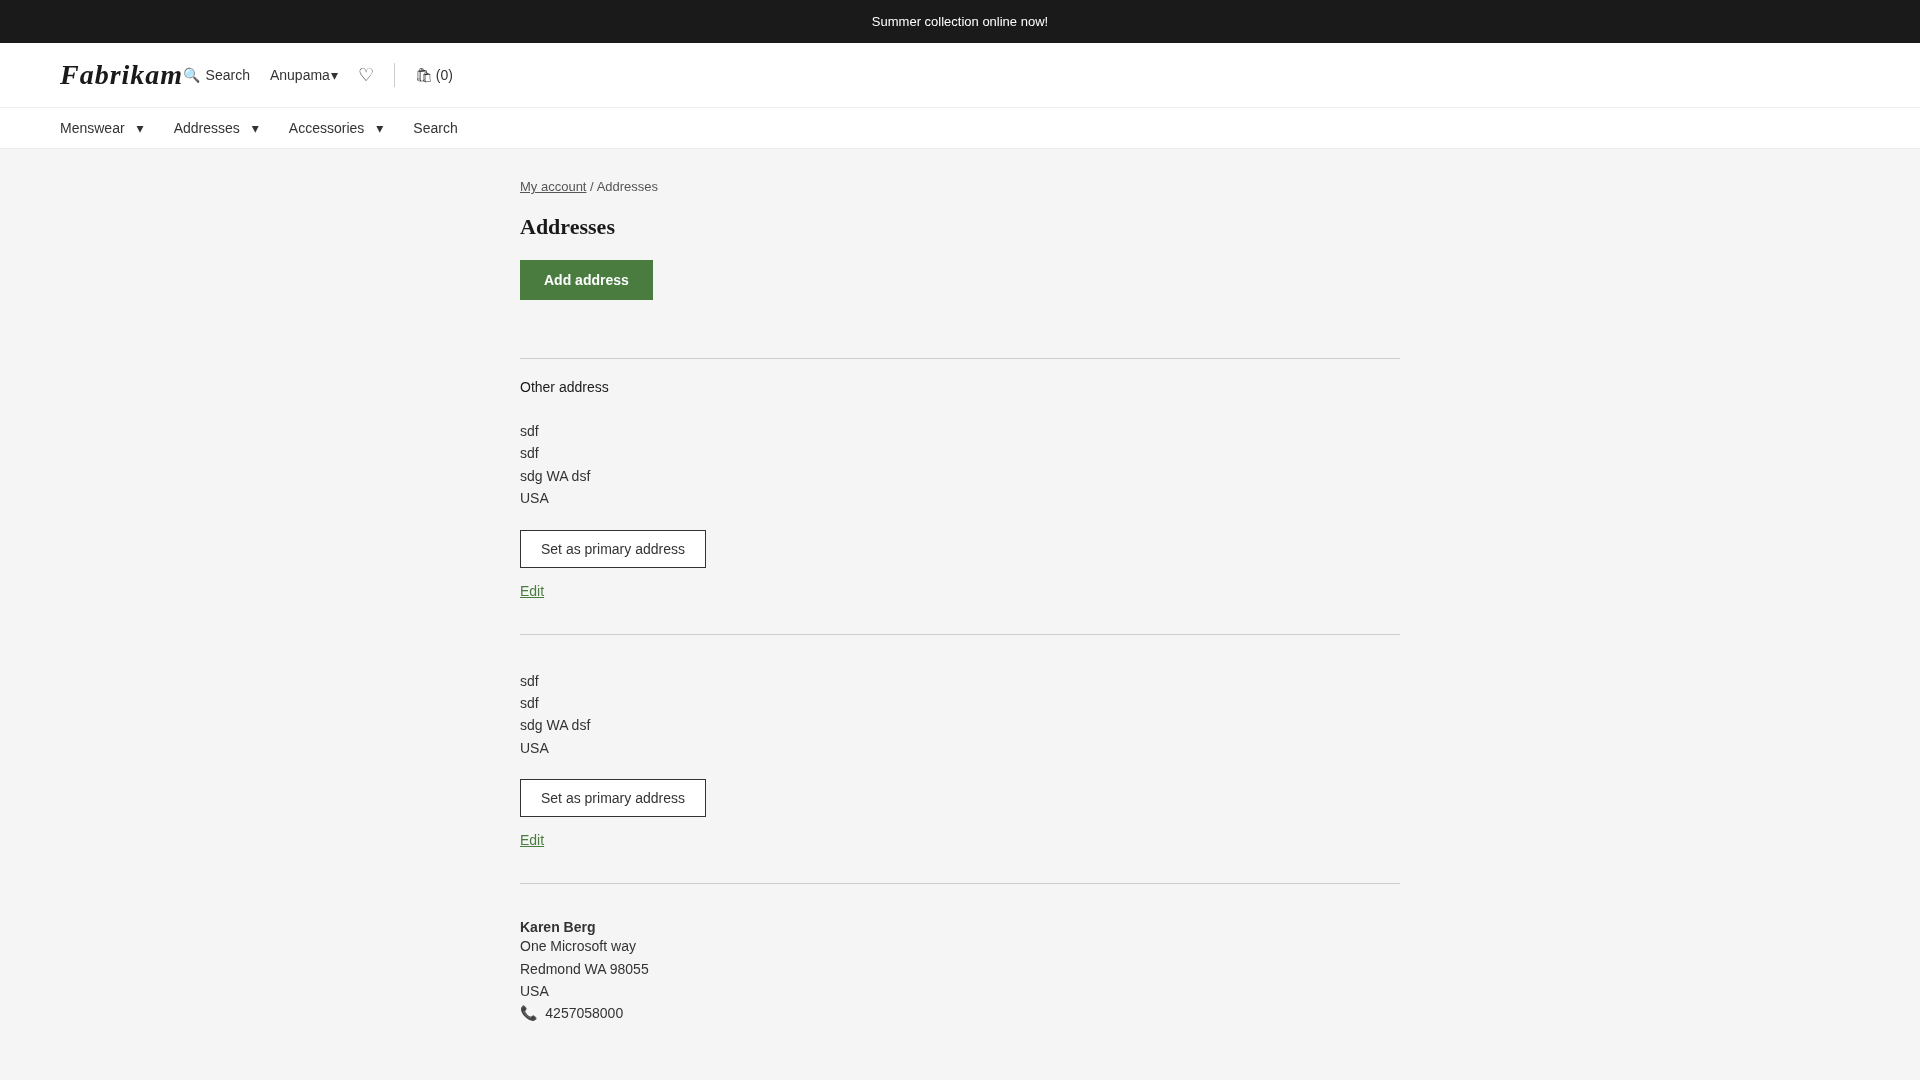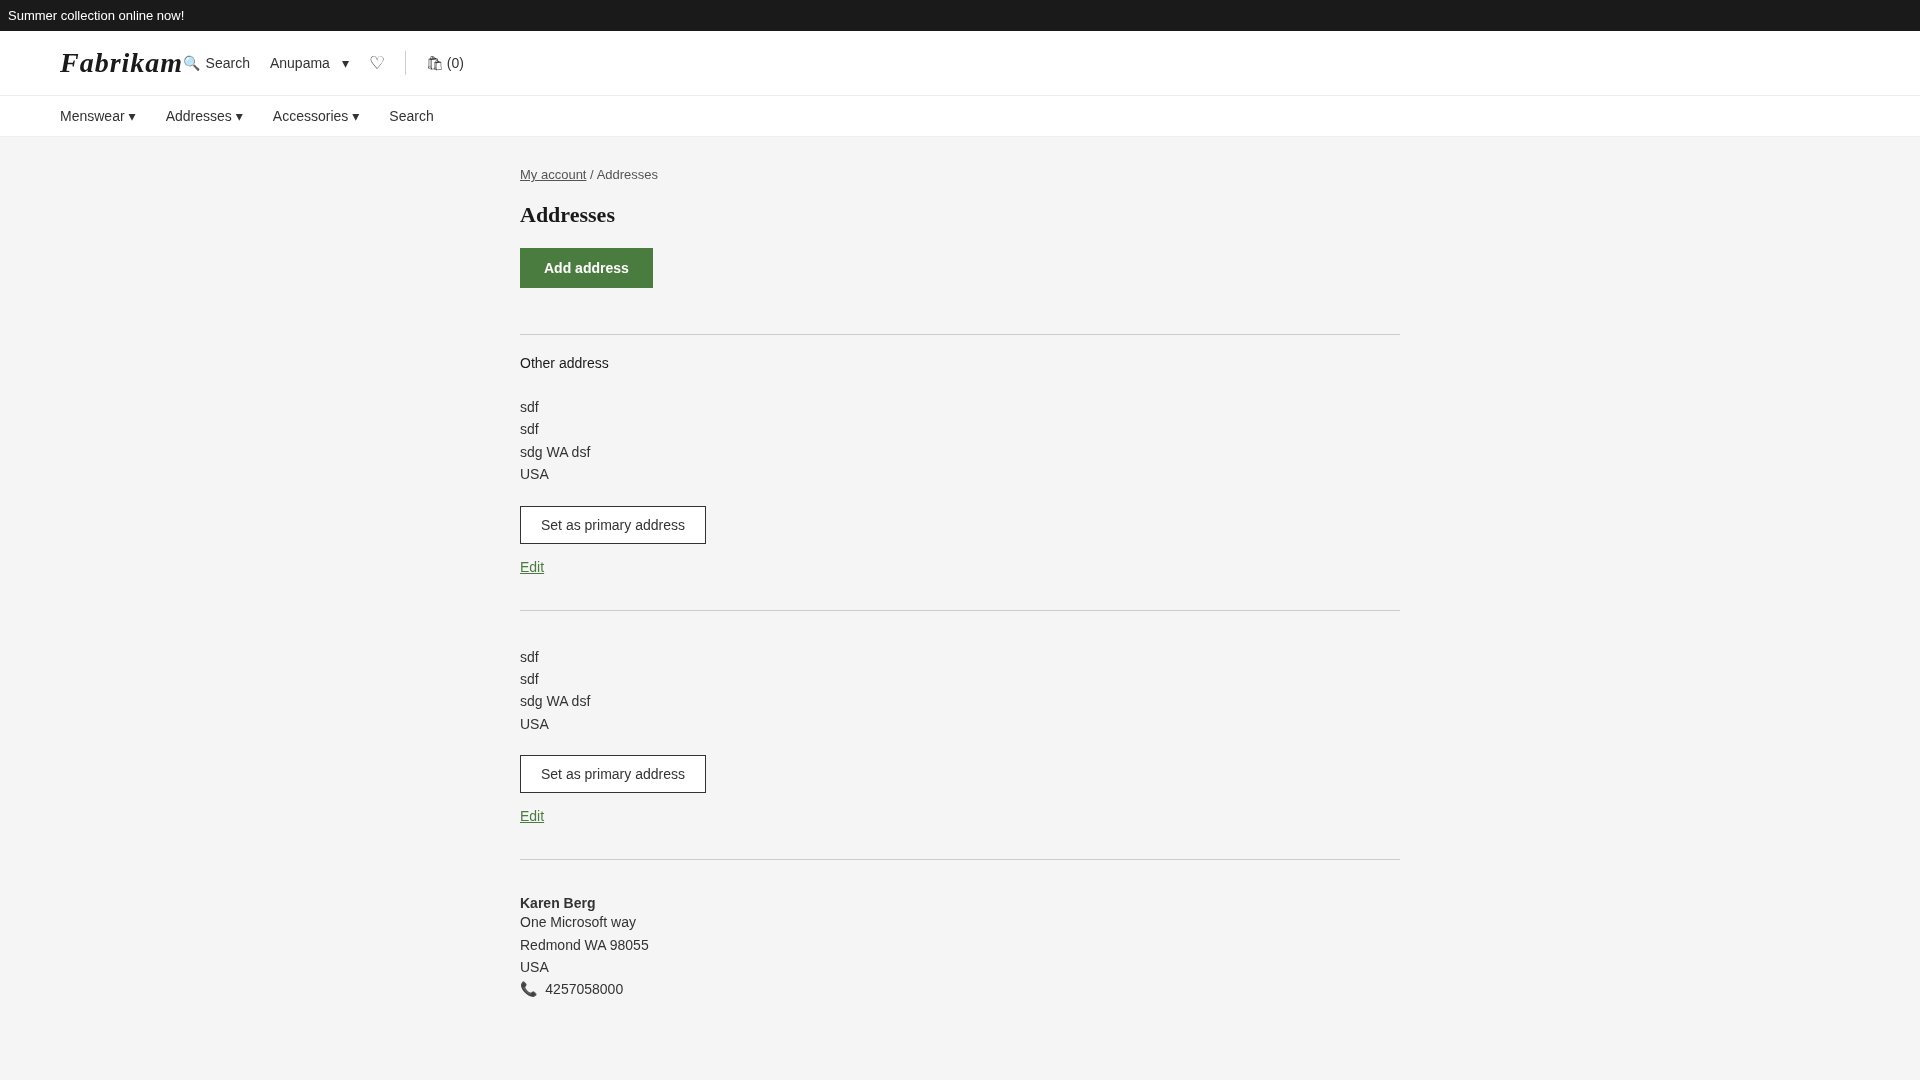--- a/index.html
+++ b/index.html
@@ -2,21 +2,22 @@
 <html><head>
   <meta charset="utf-8">
   <style>
     * { margin: 0; padding: 0; box-sizing: border-box; }
     body { font-family: Arial, sans-serif; background: #f5f5f5; color: #333; font-size: 14px; }
 
     
     .announcement-bar {
       background: #1a1a1a;
       color: #fff;
-      padding: 8px;
+      text-align: center;
+      padding: 14px;
       font-size: 13px;
     }
 
     
     .header {
       background: #fff;
       padding: 16px 60px;
       display: flex;
       align-items: center;
       justify-content: flex-start;
@@ -41,21 +42,21 @@
       gap: 5px;
       background: none;
       border: none;
       cursor: pointer;
       font-size: 14px;
       color: #333;
     }
     .user-btn {
       display: flex;
       align-items: center;
-      gap: 12px;
+      gap: 1px;
       background: none;
       border: none;
       cursor: pointer;
       font-size: 14px;
       color: #333;
     }
     .wishlist-btn {
       background: none;
       border: none;
       cursor: pointer;
@@ -82,21 +83,21 @@
     .nav {
       background: #fff;
       padding: 12px 60px;
       display: flex;
       gap: 30px;
       border-bottom: 1px solid #eee;
     }
     .nav-item {
       display: flex;
       align-items: center;
-      gap: 4px;
+      gap: 12px;
       font-size: 14px;
       cursor: pointer;
       color: #333;
       background: none;
       border: none;
     }
 
     
     .main {
       max-width: 1000px;
@@ -128,21 +129,21 @@
 
     
     .add-address-btn {
       background: #4a7c3f;
       color: #fff;
       border: none;
       padding: 12px 24px;
       font-size: 14px;
       font-weight: bold;
       cursor: pointer;
-      margin-bottom: 26px;
+      margin-bottom: 38px;
     }
 
     
     .section-divider {
       border: none;
       border-top: 1px solid #ccc;
       margin: 20px 0;
     }
 
     

